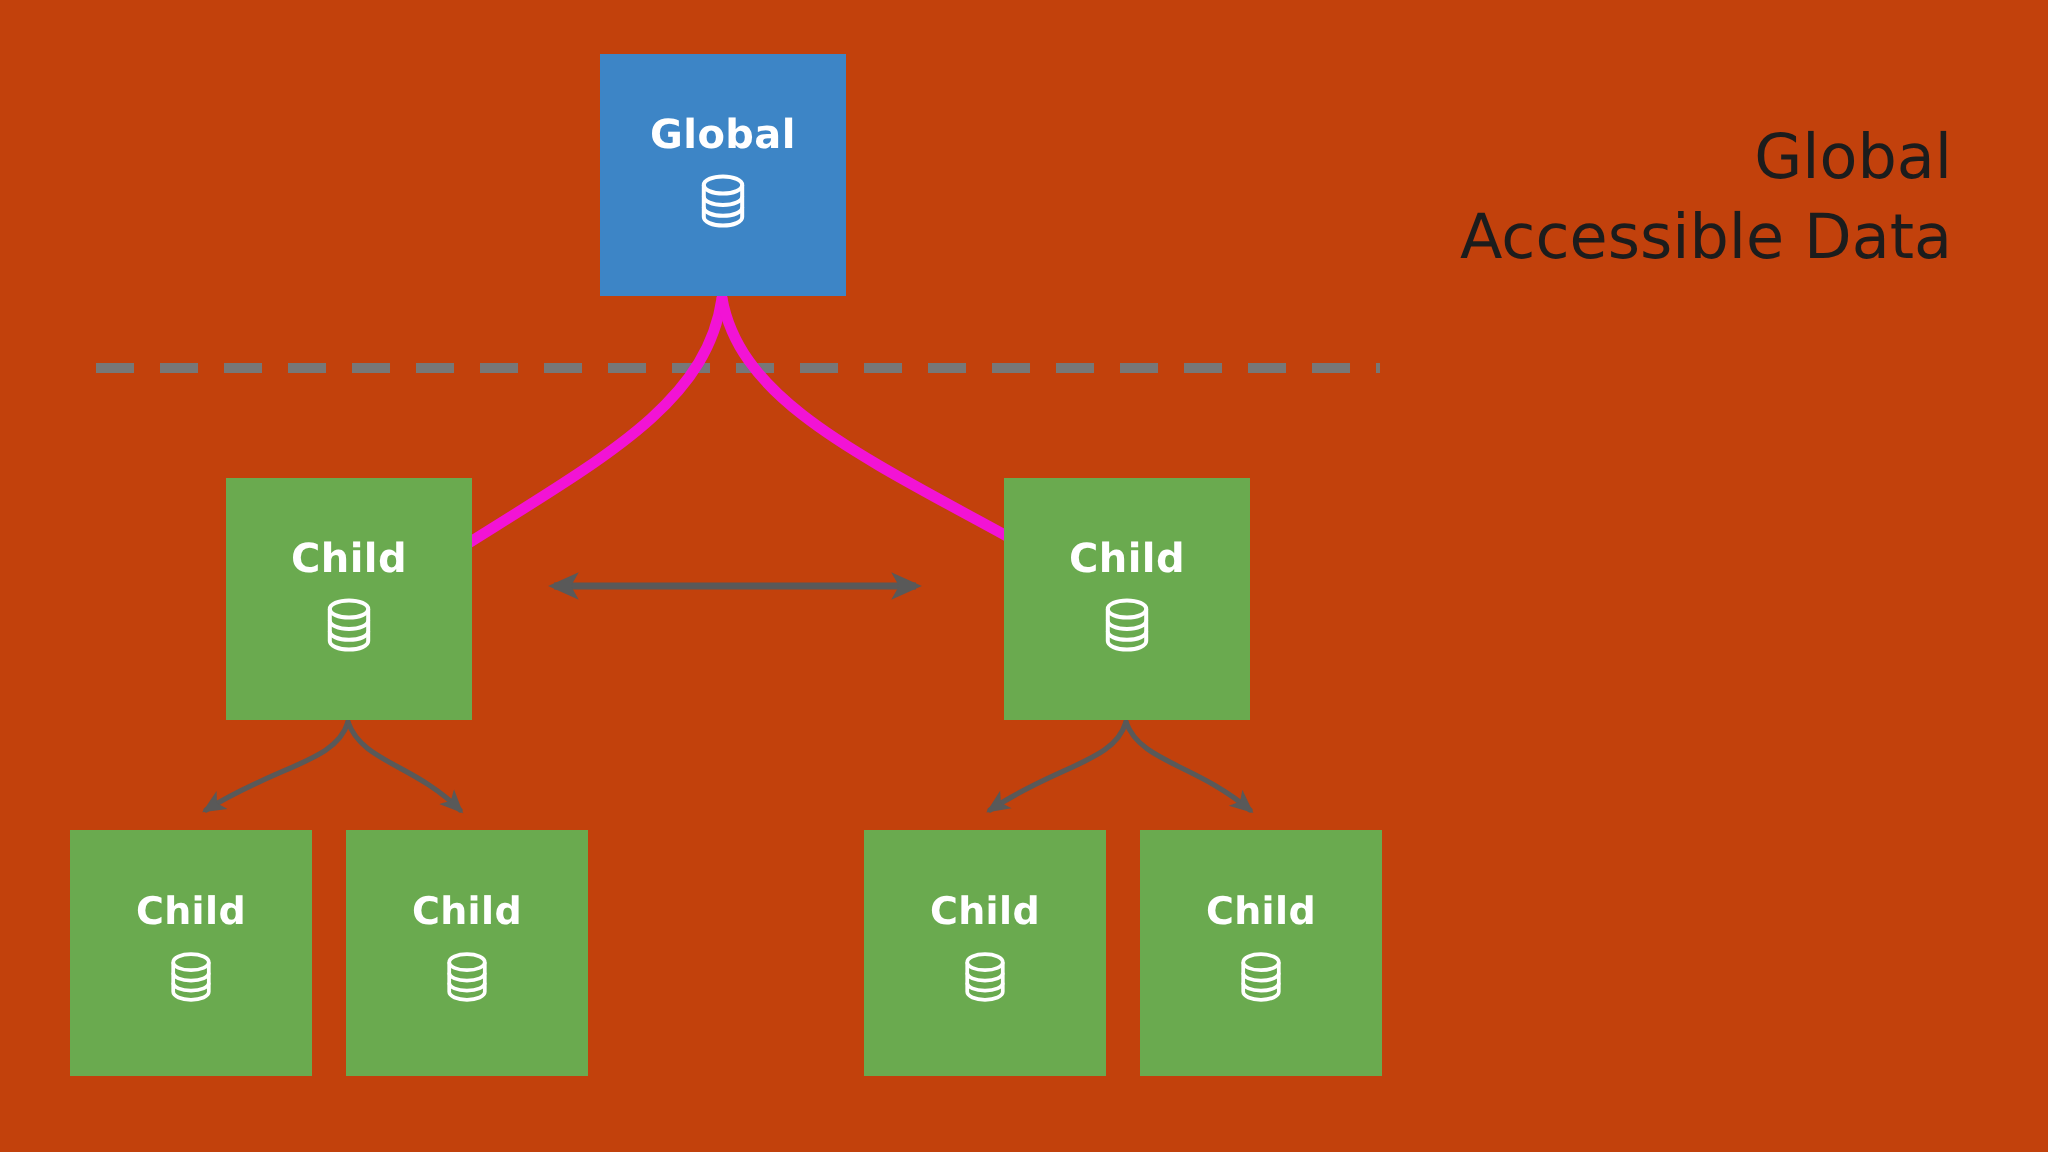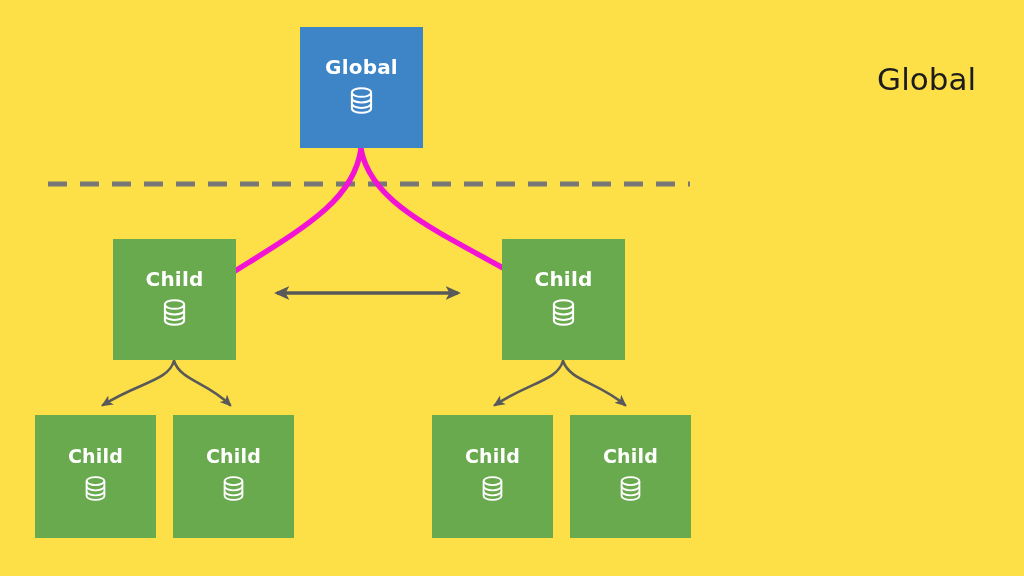--- a/index.html
+++ b/index.html
@@ -10,21 +10,21 @@
   body {
     width: 1024px;
     height: 576px;
     overflow: hidden;
     font-family: "DejaVu Sans", "Liberation Sans", sans-serif;
   }
   #canvas {
     position: relative;
     width: 1024px;
     height: 576px;
-    background: #fde047;
+    background: #c2410c;
   }
   #wires {
     position: absolute;
     left: 0;
     top: 0;
     width: 1024px;
     height: 576px;
     pointer-events: none;
   }
   .node {
@@ -200,15 +200,16 @@
         <ellipse cx="13.5" cy="6.5" rx="9.6" ry="4.3"></ellipse>
         <path d="M 3.9 6.5 L 3.9 22.5 C 3.9 24.9 8.2 26.8 13.5 26.8 C 18.8 26.8 23.1 24.9 23.1 22.5 L 23.1 6.5"></path>
         <path d="M 3.9 12.2 C 3.9 14.6 8.2 16.5 13.5 16.5 C 18.8 16.5 23.1 14.6 23.1 12.2"></path>
         <path d="M 3.9 17.6 C 3.9 20.0 8.2 21.9 13.5 21.9 C 18.8 21.9 23.1 20.0 23.1 17.6"></path>
       </svg>
     </span>
   </div>
 
   <div id="title-block">
     <span class="title-line">Global</span>
+    <span class="title-line">Accessible Data</span>
   </div>
 
 </div>
 
 </body></html>

